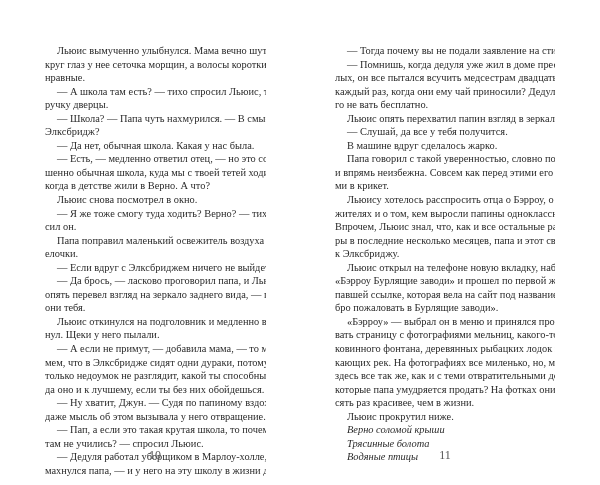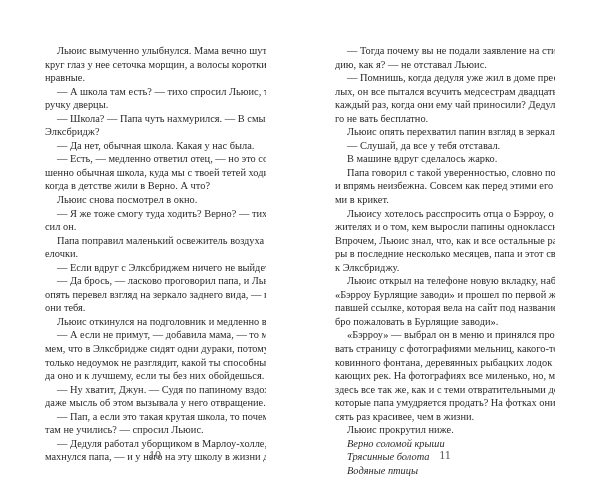--- a/index.html
+++ b/index.html
@@ -54,43 +54,43 @@
         <span class="ln ind end">Льюис снова посмотрел в окно.</span>
         <span class="ln ind">— Я же тоже смогу туда ходить? Верно? — тихо спро-</span>
         <span class="ln end">сил он.</span>
         <span class="ln ind">Папа поправил маленький освежитель воздуха в виде</span>
         <span class="ln end">елочки.</span>
         <span class="ln ind">— Если вдруг с Элксбриджем ничего не выйдет, —</span>
         <span class="ln ind">— Да брось, — ласково проговорил папа, и Льюис</span>
         <span class="ln">опять перевел взгляд на зеркало заднего вида, — примут</span>
         <span class="ln end">они тебя.</span>
         <span class="ln ind">Льюис откинулся на подголовник и медленно выдох-</span>
+        <span class="ln end">нул. Щеки у него пылали.</span>
         <span class="ln ind">— А если не примут, — добавила мама, — то мы пой-</span>
         <span class="ln">мем, что в Элксбридже сидят одни дураки, потому что</span>
         <span class="ln">только недоумок не разглядит, какой ты способный. Тог-</span>
         <span class="ln end">да оно и к лучшему, если ты без них обойдешься.</span>
         <span class="ln ind">— Ну хватит, Джун. — Судя по папиному вздоху,</span>
         <span class="ln end">даже мысль об этом вызывала у него отвращение.</span>
         <span class="ln ind">— Пап, а если это такая крутая школа, то почему вы</span>
         <span class="ln end">там не учились? — спросил Льюис.</span>
         <span class="ln ind">— Дедуля работал уборщиком в Марлоу-холле, — от-</span>
         <span class="ln">махнулся папа, — и у него на эту школу в жизни денег</span>
       </div>
     <div class="folio">10</div>
   </div>
   <div class="page right">
     <div class="col">
         <span class="ln ind">— Тогда почему вы не подали заявление на стипен-</span>
-        <span class="ln end">дию, как я? — не отставал Льюис.</span>
         <span class="ln ind">— Помнишь, когда дедуля уже жил в доме престаре-</span>
         <span class="ln">лых, он все пытался всучить медсестрам двадцать пенсов</span>
         <span class="ln">каждый раз, когда они ему чай приносили? Дедуля ниче-</span>
         <span class="ln end">го не вать бесплатно.</span>
         <span class="ln ind end">Льюис опять перехватил папин взгляд в зеркале.</span>
-        <span class="ln ind end">— Слушай, да все у тебя отставал.</span>
+        <span class="ln ind end">— Слушай, да все у тебя получится.</span>
         <span class="ln ind end">В машине вдруг сделалось жарко.</span>
         <span class="ln ind">Папа говорил с такой уверенностью, словно победа</span>
         <span class="ln">и впрямь неизбежна. Совсем как перед этими его матча-</span>
         <span class="ln end">ми в крикет.</span>
         <span class="ln ind">Льюису хотелось расспросить отца о Бэрроу, о его</span>
         <span class="ln">жителях и о том, кем выросли папины одноклассники.</span>
         <span class="ln">Впрочем, Льюис знал, что, как и все остальные разгово-</span>
         <span class="ln">ры в последние несколько месяцев, папа и этот сведет</span>
         <span class="ln end">к Элксбриджу.</span>
         <span class="ln ind">Льюис открыл на телефоне новую вкладку, набрал:</span>

